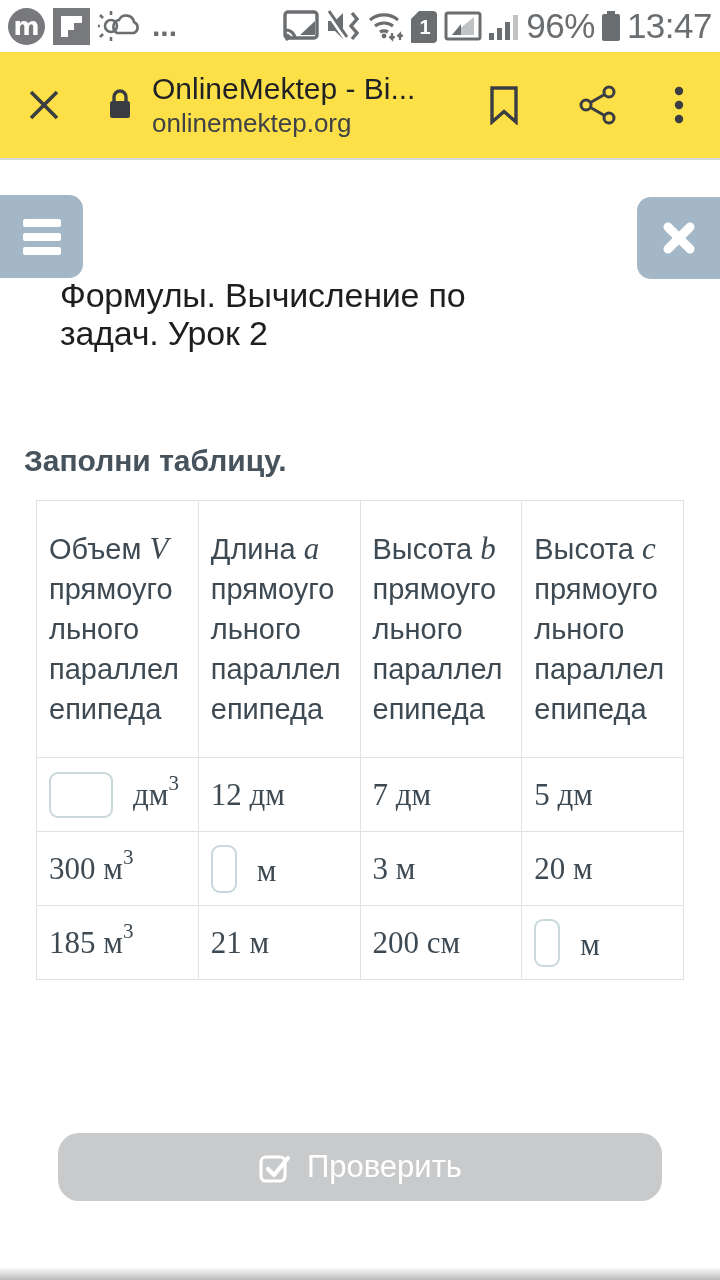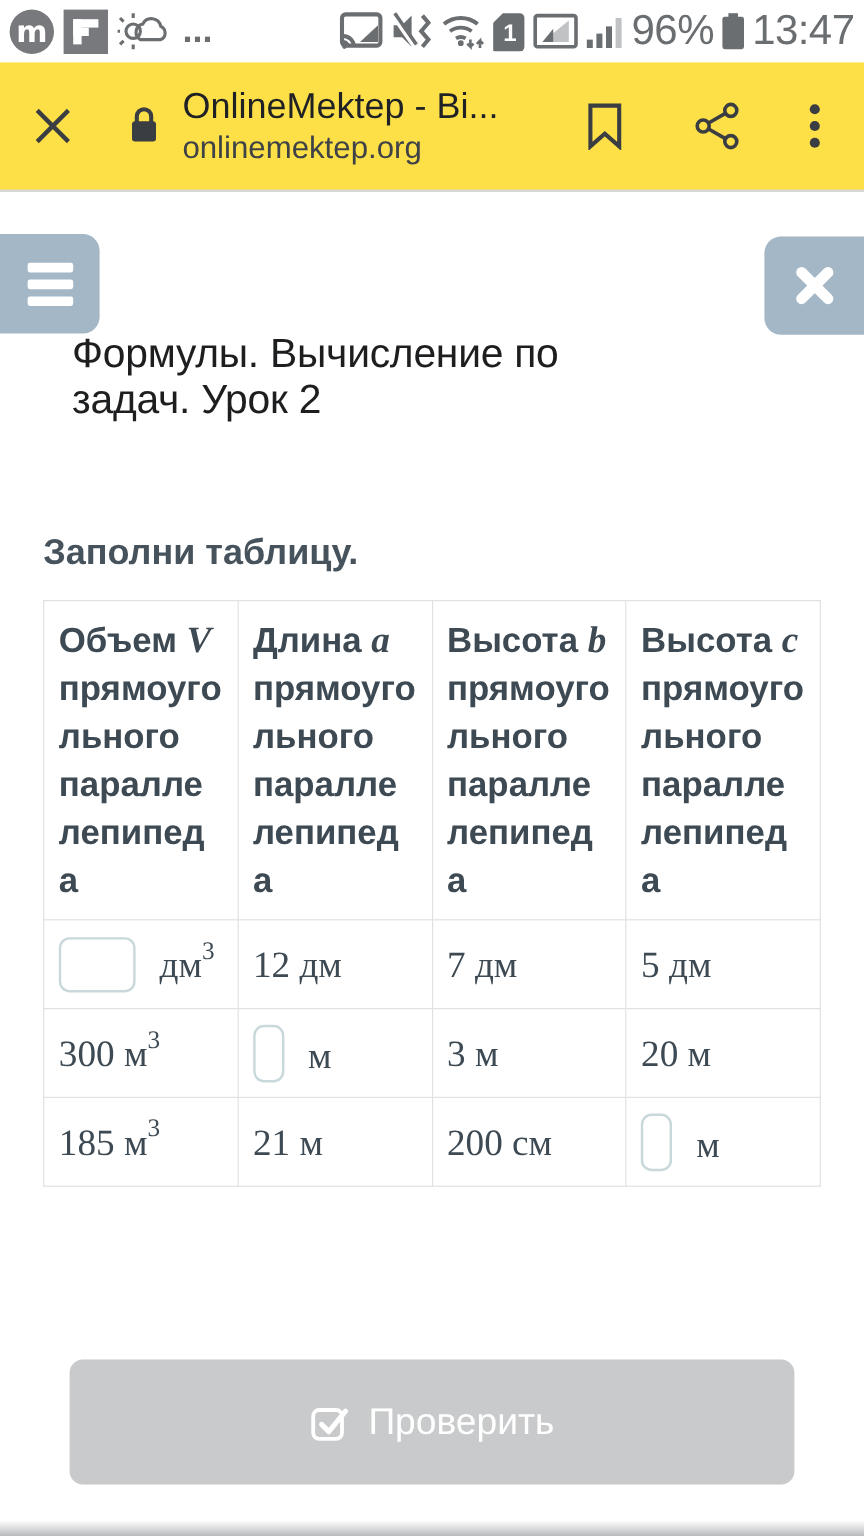--- a/index.html
+++ b/index.html
@@ -28,38 +28,38 @@
 
   
   .blue-btn { position:absolute; background:#a3b7c6; border:none; display:flex; align-items:center; justify-content:center; }
   #menu-btn { left:0; top:195px; width:83px; height:83px; border-radius:0 14px 14px 0; flex-direction:column; gap:6px; }
   #menu-btn .bar { width:38px; height:8px; background:#fff; border-radius:2px; }
   #close-page-btn { right:0; top:197px; width:83px; height:82px; border-radius:14px 0 0 14px; }
 
   
   .page-title { position:absolute; left:36px; top:276px; width:660px; font-size:34px; line-height:38px;
                 color:#1d1e20; letter-spacing:-0.2px;margin-left:24px; }
-  .section-heading { position:absolute; left:36px; top:444px; font-size:30px; font-weight:bold; color:#47535c; }
+  .section-heading { position:absolute; left:24px; top:444px; font-size:30px; font-weight:bold; color:#47535c; }
 
   table.qtable { position:absolute; left:36px; top:500px; width:648px; border-collapse:collapse; table-layout:fixed; }
   .qtable th, .qtable td { border:1px solid #dfe2e4; vertical-align:middle; text-align:left; background:#fff; }
-  .qtable th { height:257px; padding:12px 12px; font-size:29px; font-weight:bold; color:#3e4a53;
+  .qtable th { height:257px; padding:12px 12px; font-size:29px; font-weight:normal; color:#3e4a53;
                line-height:40px; word-break:break-word; overflow-wrap:anywhere; }
   .mathvar { font-family:"Liberation Serif",serif; font-style:italic; font-size:31px; }
   .qtable td { height:74px; padding:0 0 0 12px; font-family:"Liberation Serif",serif; font-size:31px; color:#3e4a53; }
   .qtable sup { font-size:21px; position:relative; top:-4px; font-family:"Liberation Serif",serif; }
   .cellflex { display:flex; align-items:flex-end; }
   .answer-input { border:2px solid #c8d8db; border-radius:9px; background:#fff; outline:none;
                   font-family:"Liberation Serif",serif; font-size:28px; color:#3e4a53; padding:0 4px; }
   .answer-input.wide { width:64px; height:46px; }
   .answer-input.narrow { width:26px; height:48px; padding:0; }
   .unit { padding-bottom:4px; margin-left:20px; }
 
-  .check-btn { position:absolute; left:58px; top:1133px; width:604px; height:104px; background:#c9cacb;
-               border:none; border-radius:11px; color:#fff; font-size:31px; font-family:"Liberation Sans",sans-serif;
+  .check-btn { position:absolute; left:58px; top:1133px; width:604px; height:68px; background:#c9cacb;
+               border:none; border-radius:21px; color:#fff; font-size:31px; font-family:"Liberation Sans",sans-serif;
                display:flex; align-items:center; justify-content:center; gap:15px; }
 
   .bottom-strip { position:absolute; left:0; bottom:0; width:720px; height:13px;
                   background:linear-gradient(#ffffff, #b9babc); }
   svg { display:block; }
 </style>
 </head>
 <body>
 
 <div id="screen">

